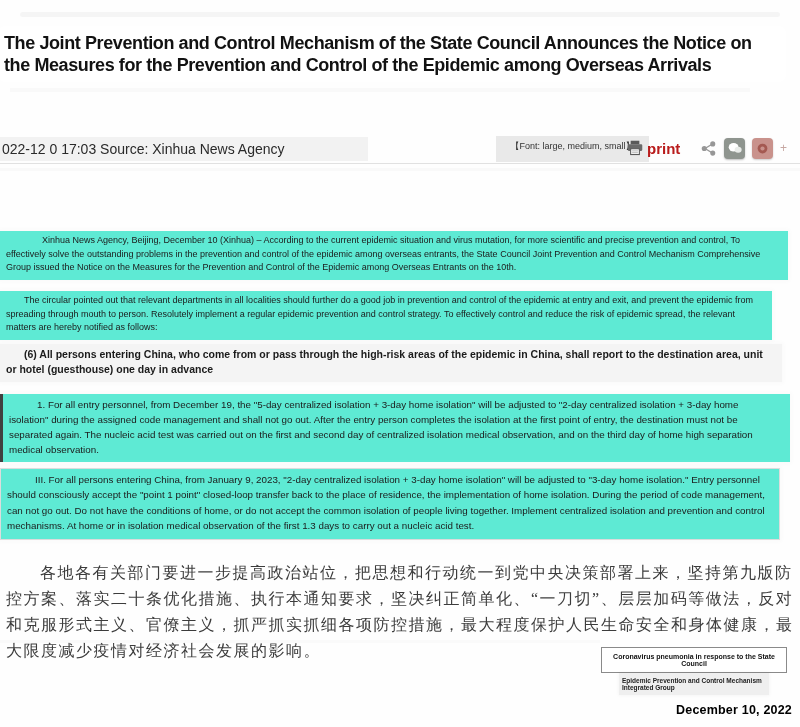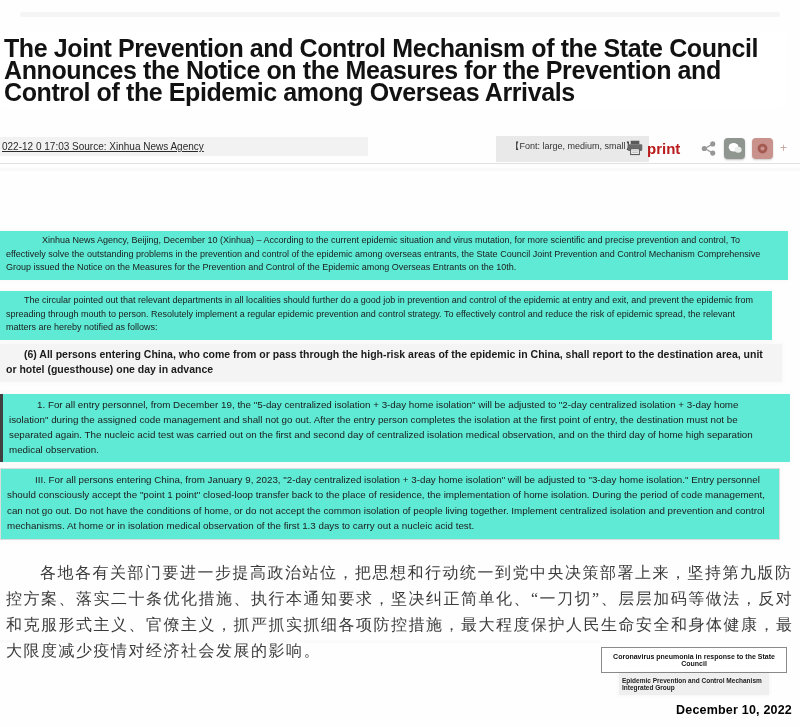--- a/index.html
+++ b/index.html
@@ -12,28 +12,28 @@
 
   
   .streak{position:absolute;left:0;width:800px;background:rgba(0,0,0,0.035);pointer-events:none;}
   .streak.s1{top:12px;height:5px;width:760px;left:20px;border-radius:3px;}
   .streak.s2{top:88px;height:4px;width:740px;left:10px;opacity:.6;}
   .streak.s3{top:168px;height:3px;opacity:.5;}
   .streak.s4{top:640px;height:3px;width:600px;opacity:.4;}
 
   .title{
     position:absolute;left:4px;top:20px;width:776px;
-    font-size:25px;line-height:22px;font-weight:700;letter-spacing:-0.4px;color:#121212;
+    font-size:18px;line-height:22px;font-weight:700;letter-spacing:-0.4px;color:#121212;
     background:#fff;box-shadow:0 0 8px 6px #fff;
   }
 
   .dateline{
     position:absolute;left:0;top:137px;width:368px;
-    font-size:10px;color:#2a2a2a;background:#f2f2f2;
-    padding:4px 8px 4px 2px;box-sizing:border-box;text-decoration:underline;
+    font-size:14px;color:#2a2a2a;background:#f2f2f2;
+    padding:4px 8px 4px 2px;box-sizing:border-box;
   }
 
   .font-widget{
     position:absolute;left:496px;top:136px;width:153px;
     background:#e9e9e9;color:#333;font-size:9px;text-align:center;
     padding:4px 2px 9px 2px;box-sizing:border-box;cursor:pointer;
   }
 
   .print-btn{
     position:absolute;left:626px;top:137px;height:22px;

